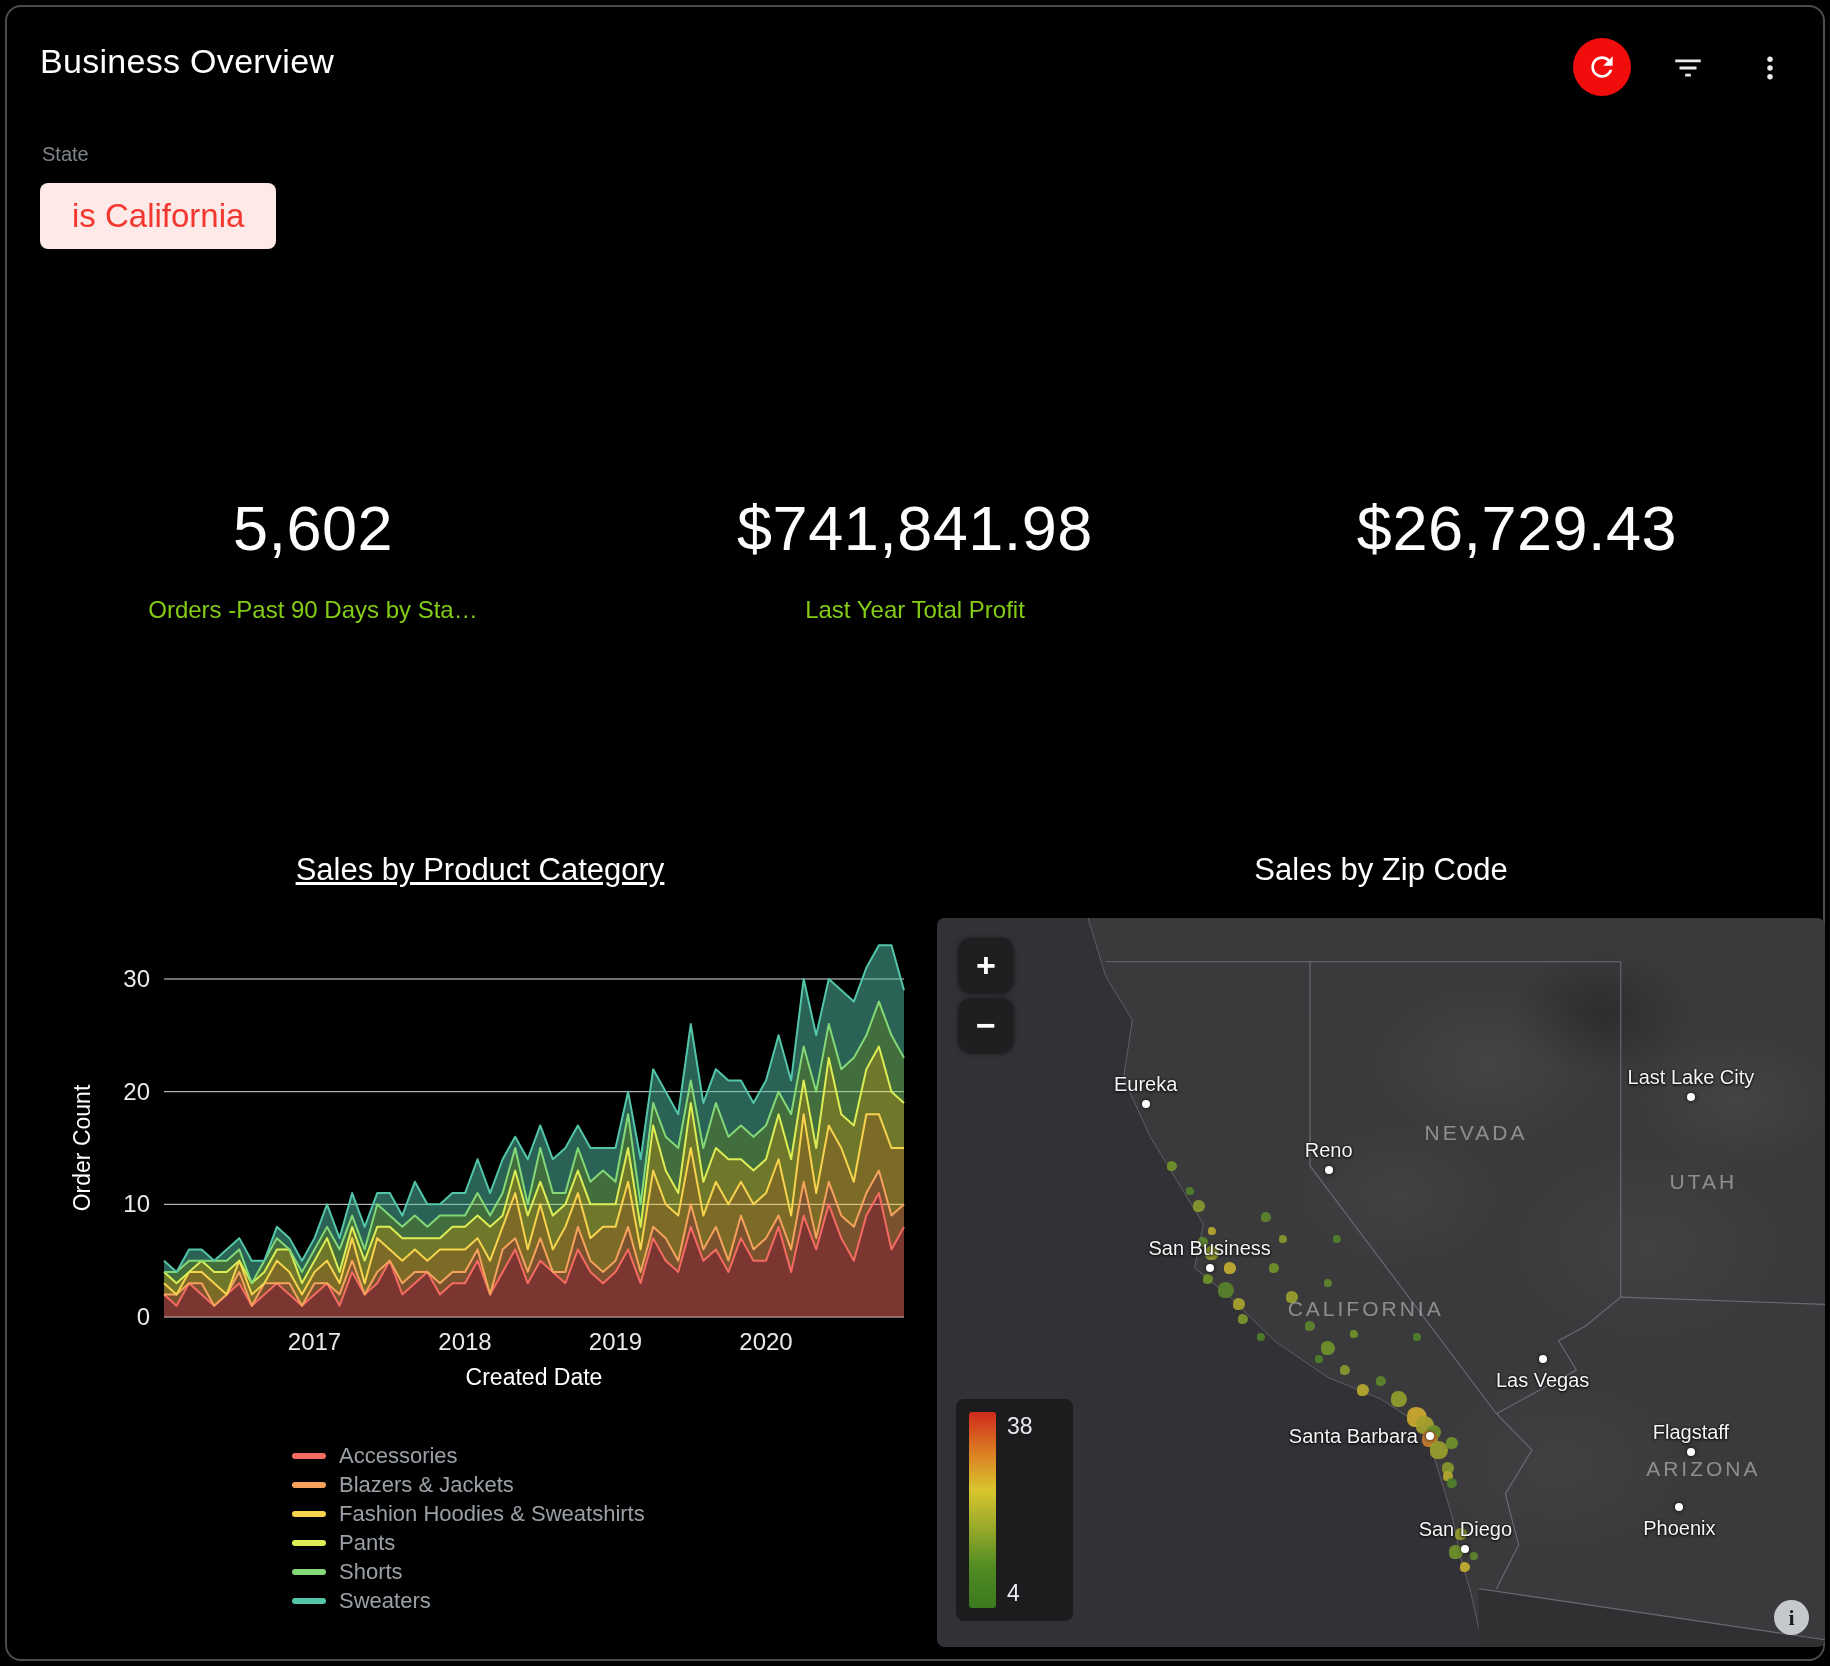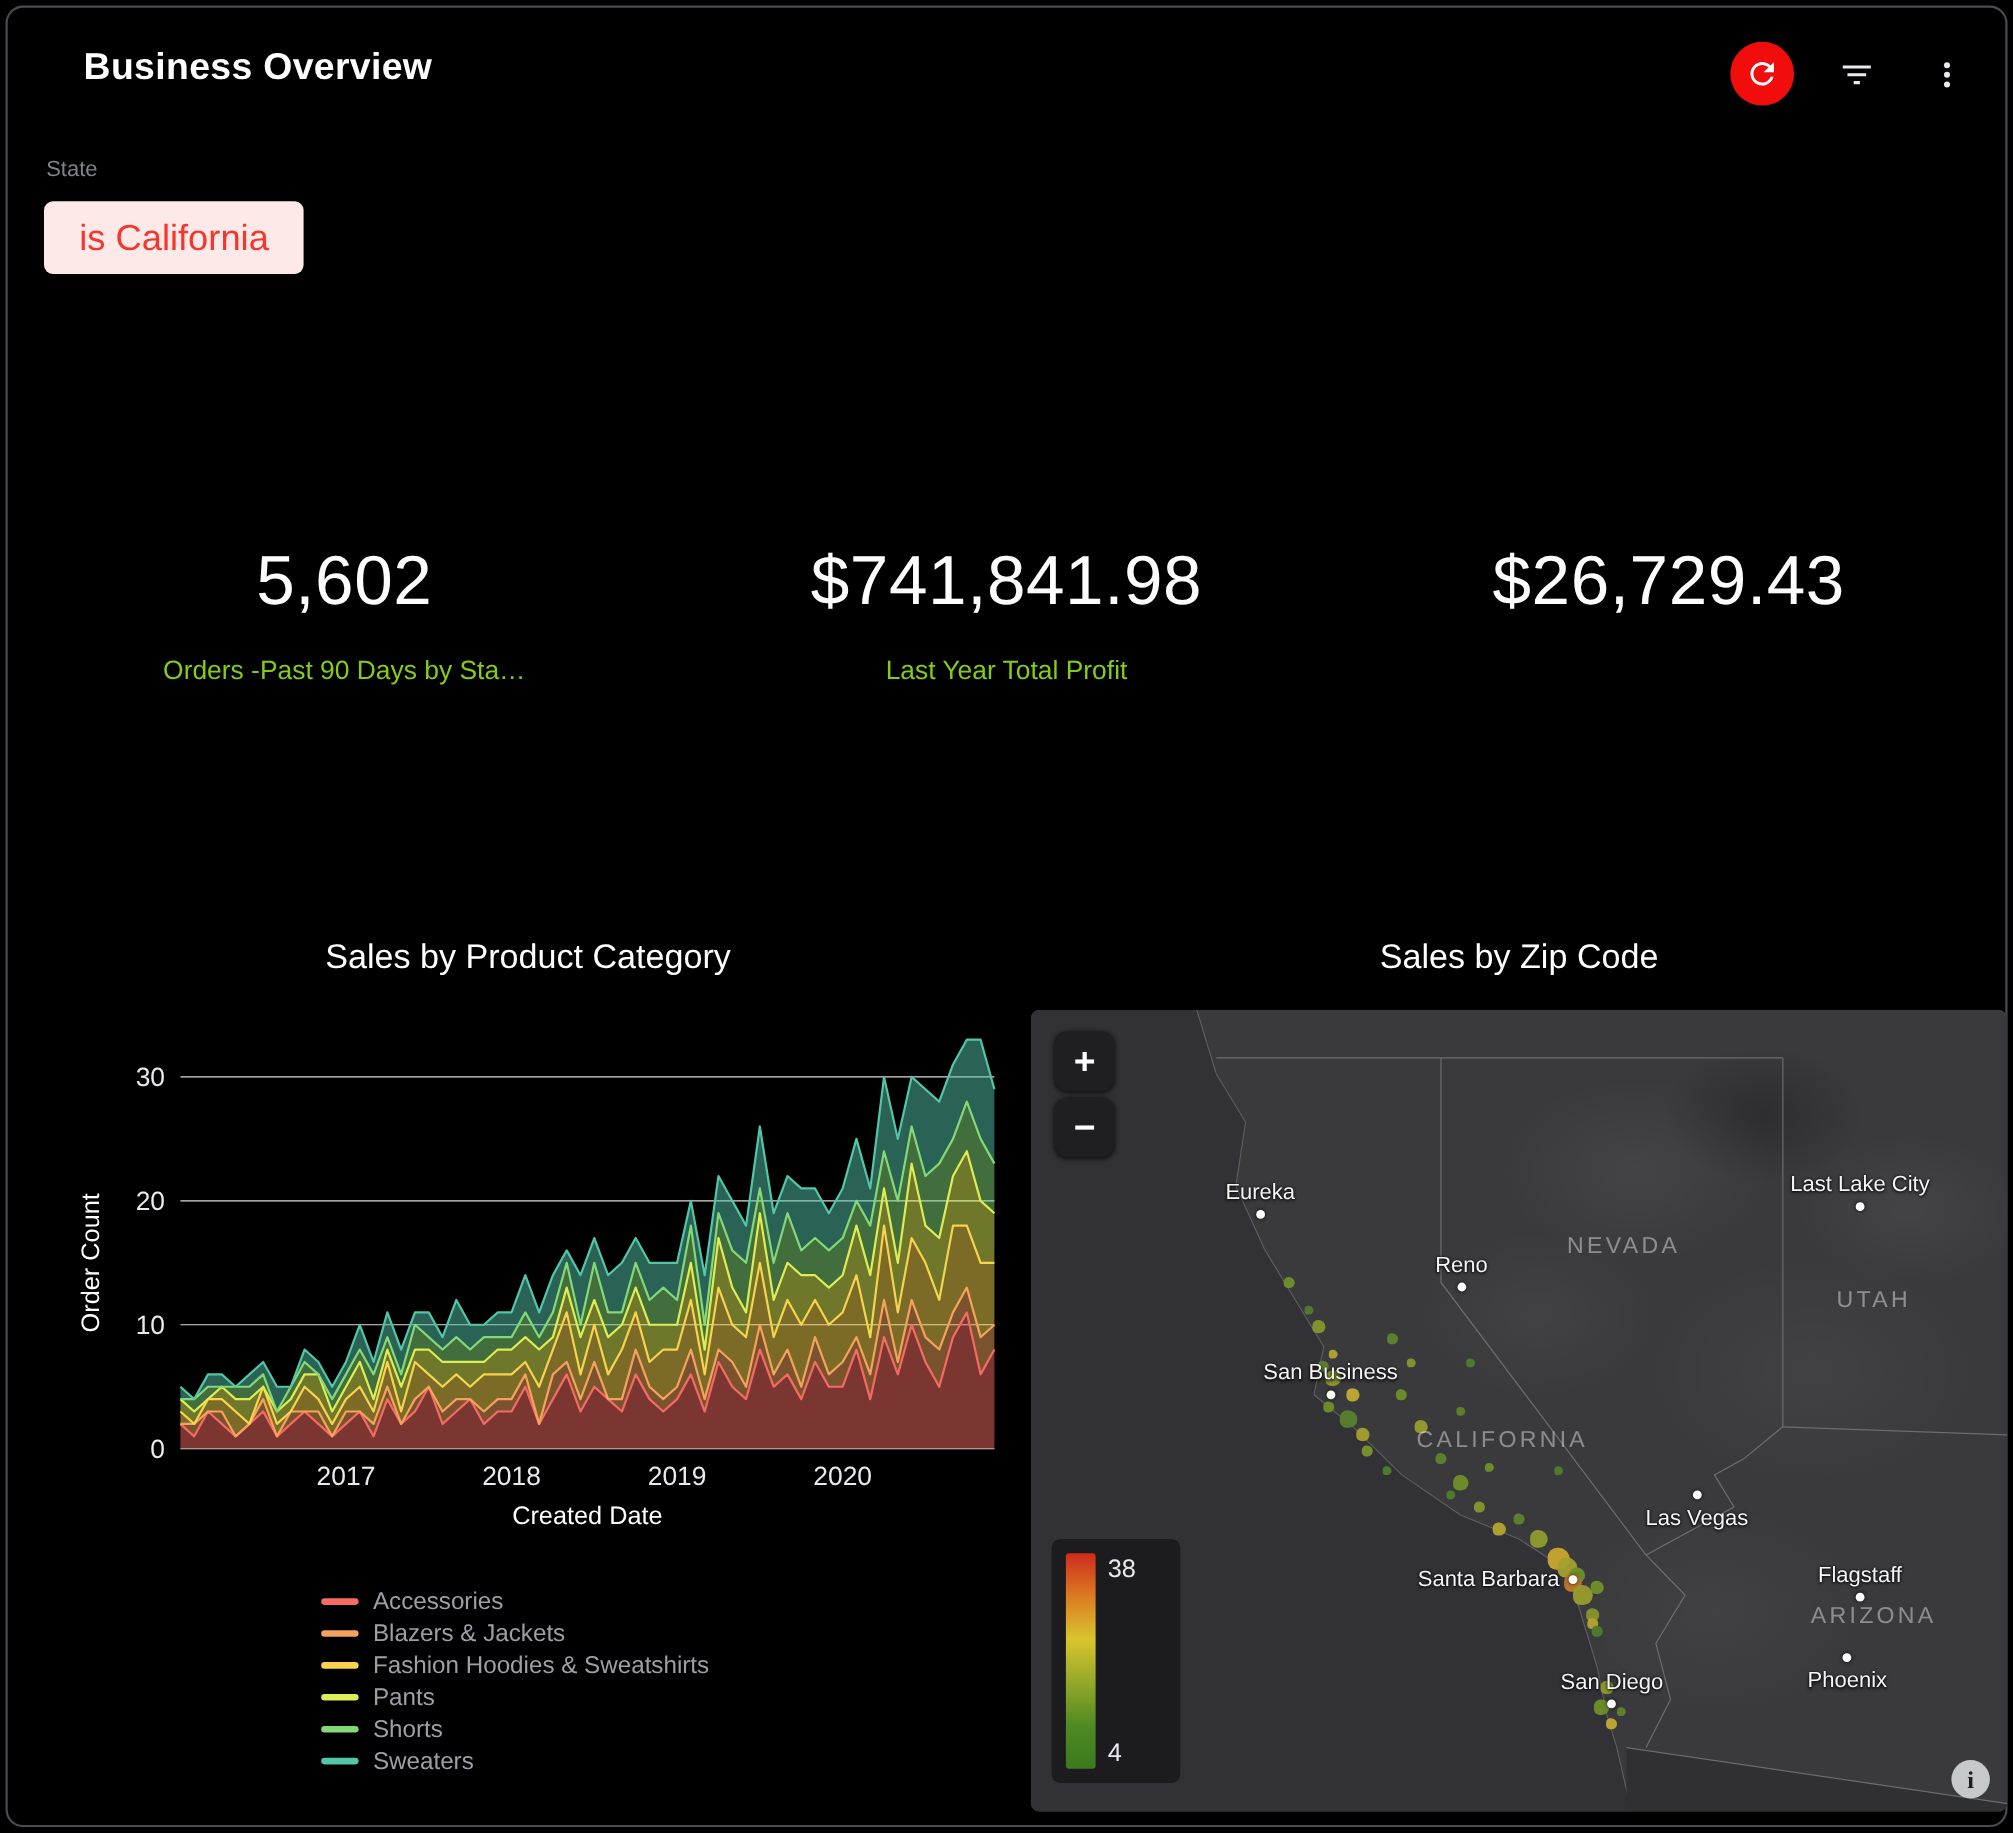--- a/index.html
+++ b/index.html
@@ -1,30 +1,30 @@
 <!DOCTYPE html>
 <html><head>
 <meta charset="utf-8">
 <style>
   html,body{background:#000;}
   body{margin:0;width:1830px;height:1666px;font-family:"Liberation Sans",sans-serif;position:relative;overflow:hidden;}
   .frame{position:absolute;inset:5px;border:2px solid #494d51;border-radius:16px;pointer-events:none;}
-  .page-title{position:absolute;left:40px;top:42px;font-size:34px;font-weight:700;color:#fff;letter-spacing:.3px;margin-left:36px;}
+  .page-title{position:absolute;left:40px;top:42px;font-size:34px;font-weight:400;color:#fff;letter-spacing:.3px;}
   .hbtn{position:absolute;background:none;border:none;cursor:pointer;padding:0;display:flex;align-items:center;justify-content:center;}
   .refresh-btn{left:1573px;top:38px;width:58px;height:58px;border-radius:50%;box-shadow:0 1px 6px rgba(0,0,0,.55);}
   .filter-btn{left:1664px;top:44px;width:48px;height:48px;}
   .more-btn{left:1746px;top:44px;width:48px;height:48px;}
   .filter-label{position:absolute;left:42px;top:143px;font-size:20px;color:#7f848a;}
   .chip{position:absolute;left:40px;top:183px;height:66px;line-height:66px;padding:0 32px;border-radius:8px;font-size:33px;cursor:pointer;}
   .kpi-row{position:absolute;left:12px;right:12px;top:492px;display:flex;}
   .kpi{flex:1;text-align:center;}
   .kpi-value{font-size:63px;color:#fdfdfd;font-weight:400;letter-spacing:.5px;}
   .kpi-label{margin-top:32px;font-size:24px;color:#84cc16;}
   .section-title{position:absolute;font-size:31px;font-weight:500;color:#fff;text-align:center;margin:0;}
-  #area-title{left:30px;top:852px;width:900px;}
+  #area-title{left:30px;top:852px;width:900px;text-decoration:underline;}
   #map-title{left:937px;top:852px;width:888px;}
   #area-svg{position:absolute;left:64px;top:930px;}
   #area-svg text{font-family:"Liberation Sans",sans-serif;}
   #area-svg .tick{font-size:24px;fill:#e8eaed;}
   #area-svg .axis-title{font-size:23px;fill:#fff;font-weight:500;}
   .legend{position:absolute;left:292px;top:1441px;}
   .legend-item{display:flex;align-items:center;height:29px;cursor:pointer;}
   .legend-swatch{width:34px;height:6px;border-radius:3px;margin-right:13px;background:#888;}
   .legend-label{font-size:22px;color:#9aa0a6;}
   .map{position:absolute;left:937px;top:918px;width:888px;height:729px;border-radius:8px;overflow:hidden;background-color:#3a3a3d;

